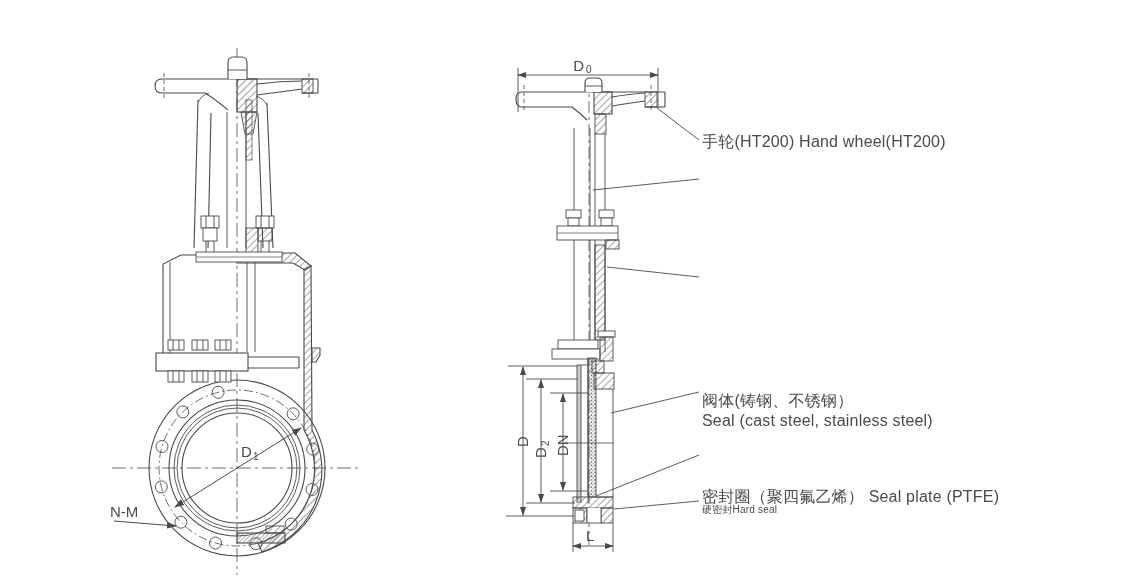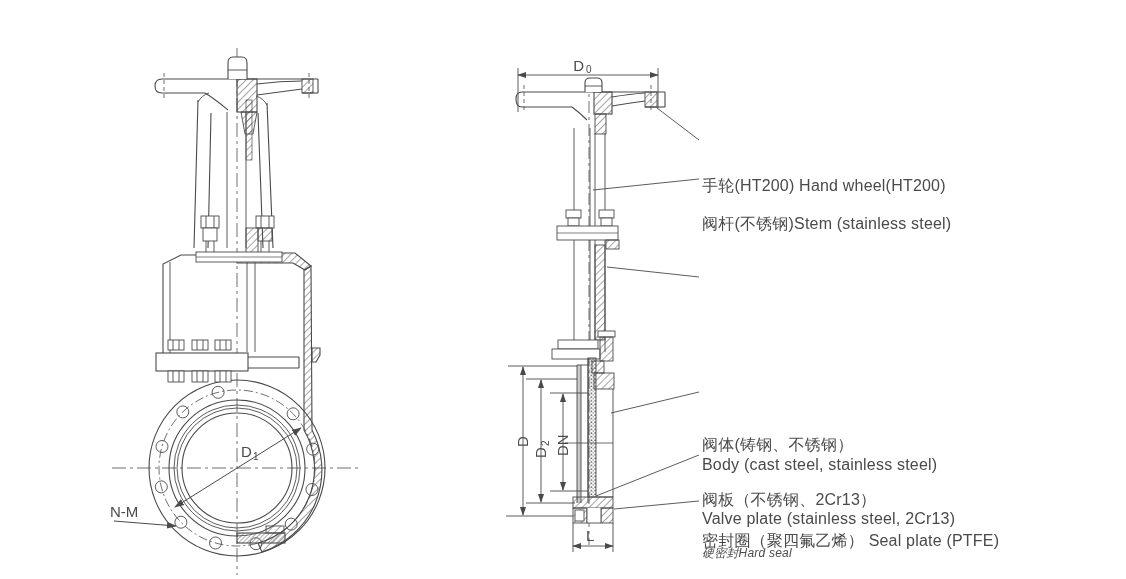--- a/index.html
+++ b/index.html
@@ -1,22 +1,22 @@
 <!DOCTYPE html>
 <html><head>
 <meta charset="utf-8">
 <style>
   html,body{margin:0;padding:0;background:#fff;}
   #stage{position:relative;width:1126px;height:579px;background:#ffffff;overflow:hidden;
          font-family:"Liberation Sans","DejaVu Sans",sans-serif;color:#4a4a4a;}
   #drawing{position:absolute;left:0;top:0;}
   .ann{position:absolute;left:702px;white-space:nowrap;font-size:16px;letter-spacing:.2px;
-       color:#4a4a4a;line-height:20px;margin-top:44px;}
+       color:#4a4a4a;line-height:20px;}
   .ann.two{line-height:20px;}
-  .ann.small{font-size:12px;line-height:13px;font-style:italic;}
+  .ann.small{font-size:10px;line-height:13px;}
   svg text{font-family:"Liberation Sans","DejaVu Sans",sans-serif;fill:#4a4a4a;}
 </style>
 </head>
 <body>
 
 <div id="stage">
 
 <svg id="drawing" width="1126" height="579" viewBox="0 0 1126 579">
   <defs>
     <pattern id="h1" patternUnits="userSpaceOnUse" width="5" height="5" patternTransform="rotate(45)">
@@ -280,25 +280,20 @@
     <text x="110" y="517">N-M</text>
     <text transform="translate(528,447) rotate(-90)">D</text>
     <text transform="translate(546,458) rotate(-90)">D</text>
     <text transform="translate(549,446) rotate(-90)" font-size="10">2</text>
     <text transform="translate(568,456) rotate(-90)">DN</text>
     <text x="586" y="541">L</text>
   </g>
 </svg>
 
 <div class="ann" style="top:132px">手轮(HT200) Hand wheel(HT200)</div>
-<div class="ann" style="top:170px">阀杆(不锈钢)Stem (stainless steel)</div>
 <div class="ann two" style="top:391px">
   <div>阀体(铸钢、不锈钢）</div>
-  <div>Body (cast steel, stainless steel)</div>
-</div>
-<div class="ann two" style="top:446px;line-height:19px">
-  <div>阀板（不锈钢、2Cr13）</div>
-  <div>Valve plate (stainless steel, 2Cr13)</div>
+  <div>Seal (cast steel, stainless steel)</div>
 </div>
 <div class="ann" style="top:487px">密封圈（聚四氟乙烯） Seal plate (PTFE)</div>
 <div class="ann small" style="top:503px">硬密封Hard seal</div>
 
 </div>
 
 </body></html>

